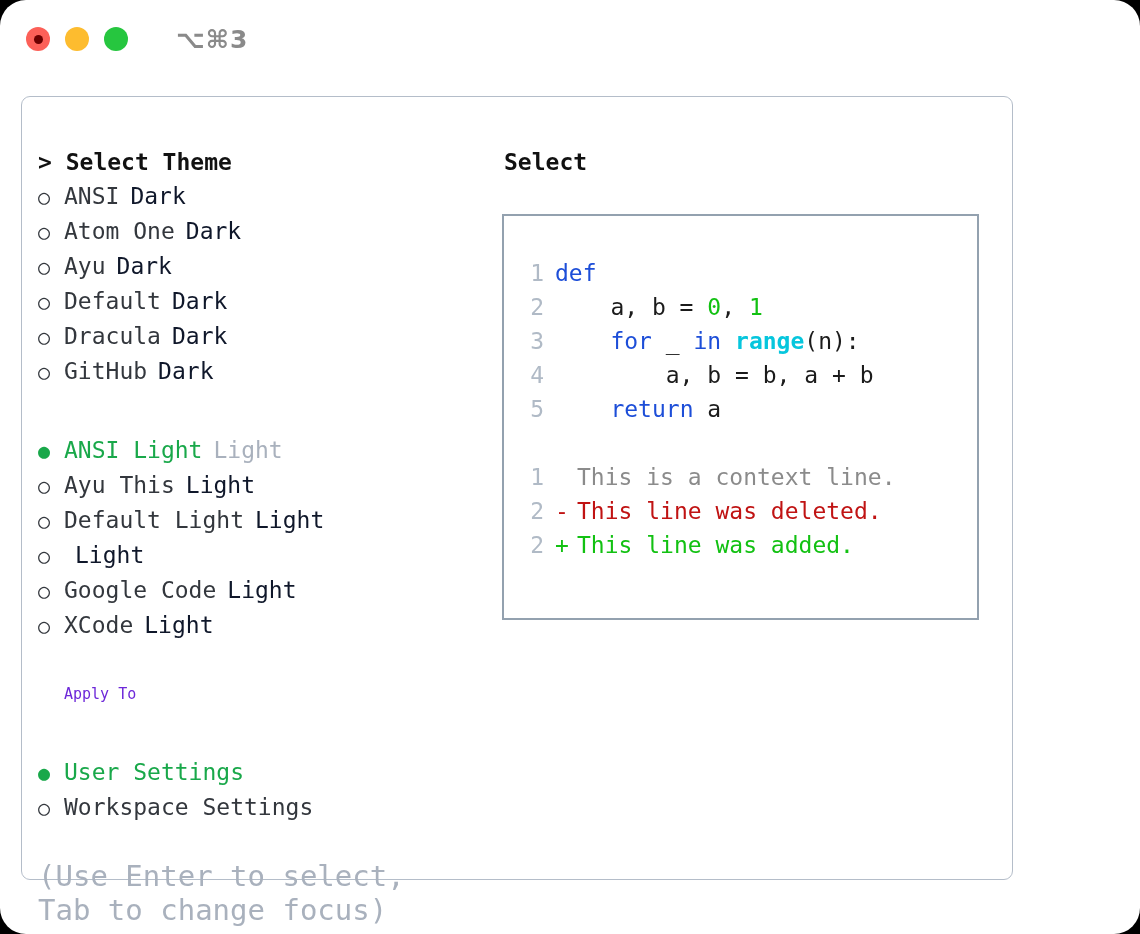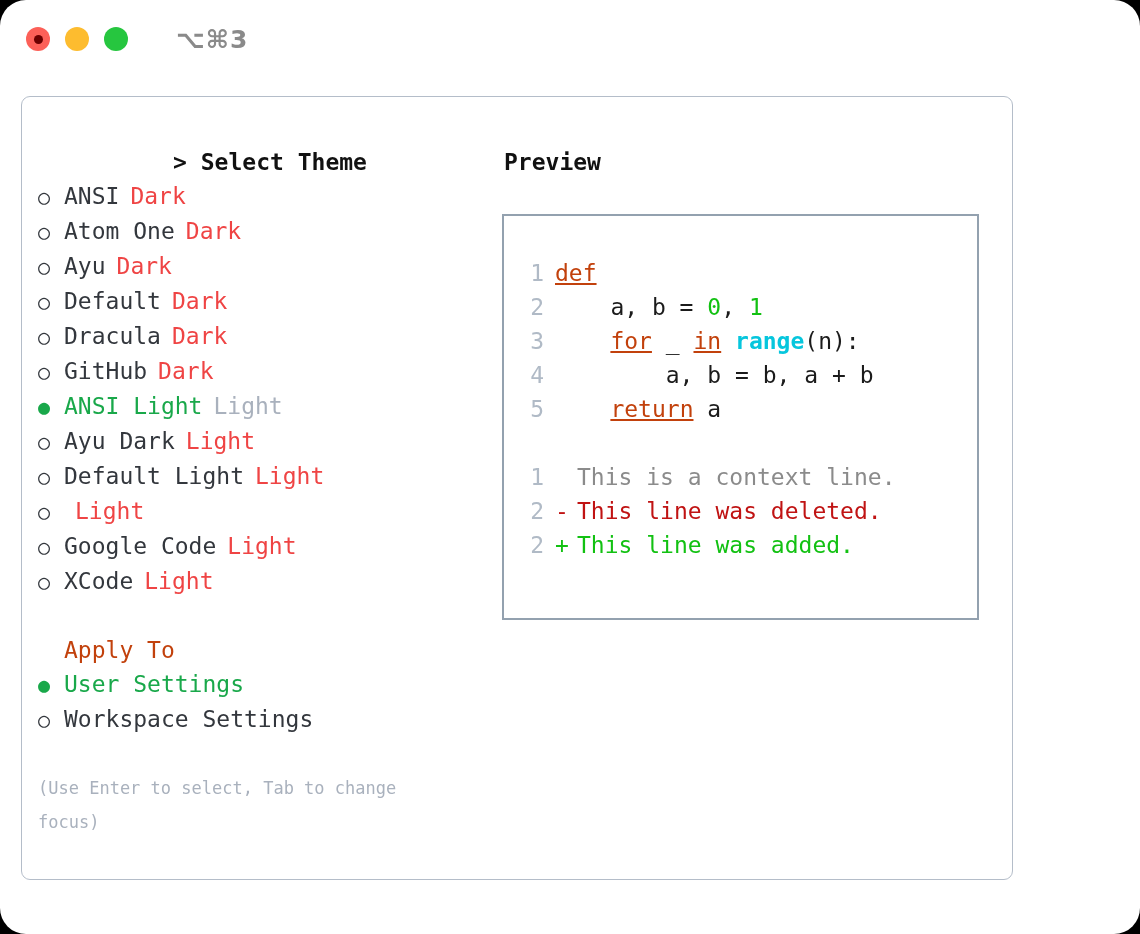--- a/index.html
+++ b/index.html
@@ -99,21 +99,20 @@
     box-sizing: border-box;
   }
 
   
   .section-title {
     font-size: 23px;
     font-weight: bold;
     color: #111111;
     line-height: 34px;
     white-space: pre;
-    text-align: center;
   }
   .opt-list {
     margin: 0;
   }
   .opt {
     display: flex;
     align-items: baseline;
     font-size: 23px;
     line-height: 34px;
     white-space: pre;
@@ -121,42 +120,42 @@
   }
   .opt .marker {
     width: 26px;
     flex: 0 0 26px;
     font-size: 20px;
     color: #33373d;
   }
   .opt .marker.sel {
     color: #19a84a;
   }
-  .opt.selected .label { color: #19a84a; }
+  .opt.selected .label { color: #19a84a; margin-top: 44px; }
   .opt .label { color: #33373d; }
   .opt .kind {
-    color: #ef4444;
+    color: #0f172a;
     margin-left: 11px;
   }
   .opt.selected .kind { color: #a9b1bd; }
 
   .group-label {
     display: flex;
     align-items: flex-end;
-    font-size: 23px;
-    line-height: 34px;
-    white-space: pre;
-    color: #c2410c;
+    font-size: 15px;
+    line-height: 34px;
+    white-space: pre;
+    color: #6d28d9;
   }
   .group-label .marker { width: 26px; flex: 0 0 26px; }
 
   .spacer-lg { height: 34px; }
 
   .hint {
-    font-size: 17px;
+    font-size: 29px;
     line-height: 34px;
     color: #a9b1bd;
     width: 410px;
   }
 
   
   .preview-title {
     font-size: 23px;
     font-weight: bold;
     color: #111111;
@@ -181,21 +180,21 @@
     white-space: pre;
   }
   .lnum {
     width: 26px;
     flex: 0 0 26px;
     text-align: right;
     color: #b0bac6;
     margin-right: 11px;
   }
   .code-txt { color: #1b1b1b; }
-  .kw  { color: #c2410c; text-decoration: underline; }
+  .kw  { color: #1d4ed8; }
   .fn  { color: #06c6dd; font-weight: bold; }
   .num { color: #12c112; }
 
   .diff-block { margin-top: 34px; }
   .dmark {
     width: 22px;
     flex: 0 0 22px;
     text-align: left;
   }
   .d-ctx  { color: #8b8b8b; }
@@ -228,21 +227,21 @@
         <div class="section-title">&gt; Select Theme</div>
 
         <div class="opt-list" id="theme-list">
             <div class="opt"><span class="marker">○</span><span class="label">ANSI</span><span class="kind">Dark</span></div>
             <div class="opt"><span class="marker">○</span><span class="label">Atom One</span><span class="kind">Dark</span></div>
             <div class="opt"><span class="marker">○</span><span class="label">Ayu</span><span class="kind">Dark</span></div>
             <div class="opt"><span class="marker">○</span><span class="label">Default</span><span class="kind">Dark</span></div>
             <div class="opt"><span class="marker">○</span><span class="label">Dracula</span><span class="kind">Dark</span></div>
             <div class="opt"><span class="marker">○</span><span class="label">GitHub</span><span class="kind">Dark</span></div>
             <div class="opt selected"><span class="marker sel">●</span><span class="label">ANSI Light</span><span class="kind">Light</span></div>
-            <div class="opt"><span class="marker">○</span><span class="label">Ayu Dark</span><span class="kind">Light</span></div>
+            <div class="opt"><span class="marker">○</span><span class="label">Ayu This</span><span class="kind">Light</span></div>
             <div class="opt"><span class="marker">○</span><span class="label">Default Light</span><span class="kind">Light</span></div>
             <div class="opt"><span class="marker">○</span><span class="kind">Light</span></div>
             <div class="opt"><span class="marker">○</span><span class="label">Google Code</span><span class="kind">Light</span></div>
             <div class="opt"><span class="marker">○</span><span class="label">XCode</span><span class="kind">Light</span></div>
           </div>
 
         <div class="spacer-lg"></div>
 
         <div class="group-label">
           <span class="marker"></span>
@@ -253,21 +252,21 @@
             <div class="opt selected"><span class="marker sel">●</span><span class="label">User Settings</span></div>
             <div class="opt"><span class="marker">○</span><span class="label">Workspace Settings</span></div>
           </div>
 
         <div class="spacer-lg"></div>
 
         <div class="hint">(Use Enter to select, Tab to change focus)</div>
       </div>
 
       <div class="col-right">
-        <div class="preview-title">Preview</div>
+        <div class="preview-title">Select</div>
 
         <div class="preview-box">
           <div id="code-block">
               <div class="code-line"><span class="lnum">1</span><span class="kw">def</span></div>
               <div class="code-line"><span class="lnum">2</span><span class="code-txt">    a, b = </span><span class="num">0</span><span class="code-txt">, </span><span class="num">1</span></div>
               <div class="code-line"><span class="lnum">3</span><span class="code-txt">    </span><span class="kw">for</span><span class="code-txt"> _ </span><span class="kw">in</span><span class="code-txt"> </span><span class="fn">range</span><span class="code-txt">(n):</span></div>
               <div class="code-line"><span class="lnum">4</span><span class="code-txt">        a, b = b, a + b</span></div>
               <div class="code-line"><span class="lnum">5</span><span class="code-txt">    </span><span class="kw">return</span><span class="code-txt"> a</span></div>
             </div>
           <div class="diff-block" id="diff-block">

